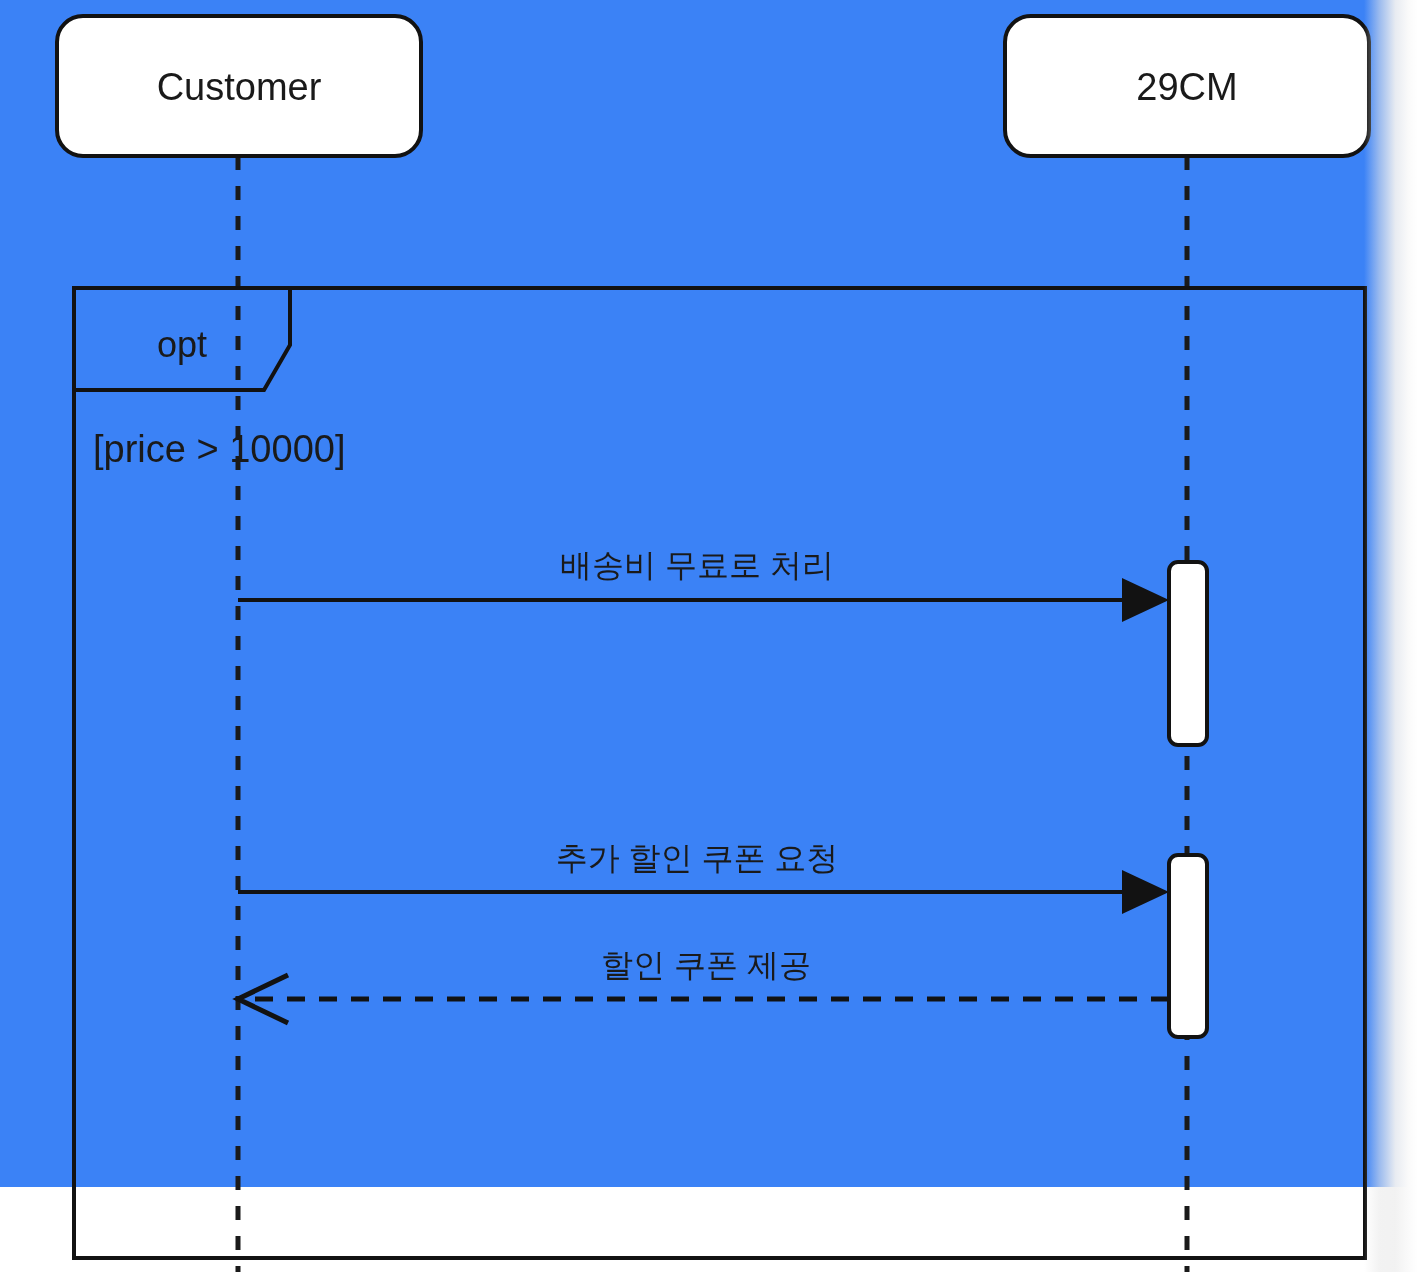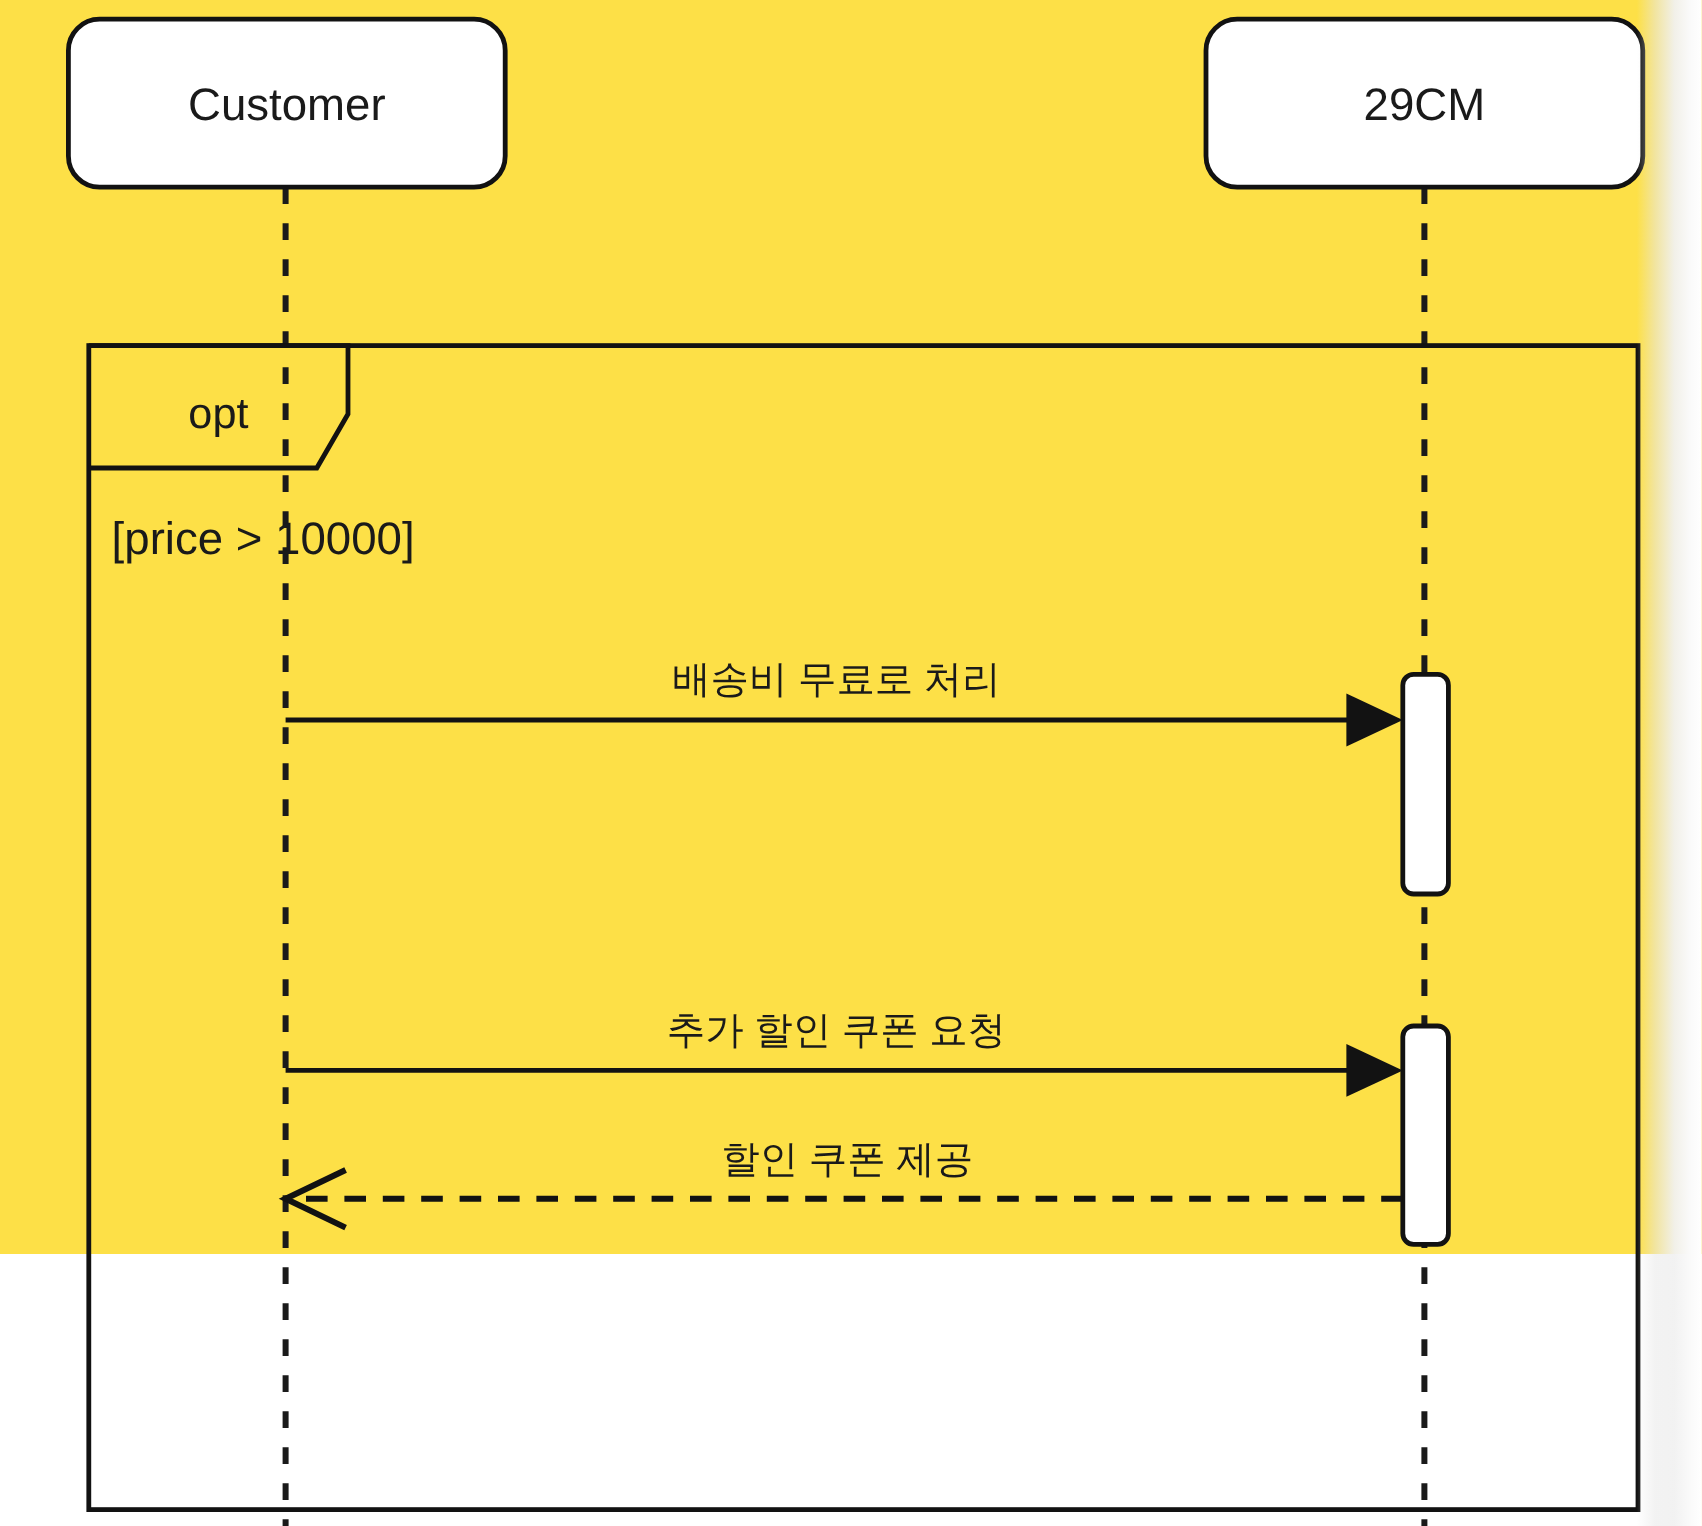--- a/index.html
+++ b/index.html
@@ -10,22 +10,22 @@
   }
   body {
     width: 1418px;
     height: 1272px;
     overflow: hidden;
     font-family: "Liberation Sans", "DejaVu Sans", sans-serif;
   }
   #canvas-root {
     position: relative;
     width: 1418px;
-    height: 1045px;
-    background: #fde047;
+    height: 1187px;
+    background: #3b82f6;
   }
   #diagram-svg {
     position: absolute;
     left: 0;
     top: 0;
     width: 1418px;
     height: 1272px;
     display: block;
   }
   .participant-label {

